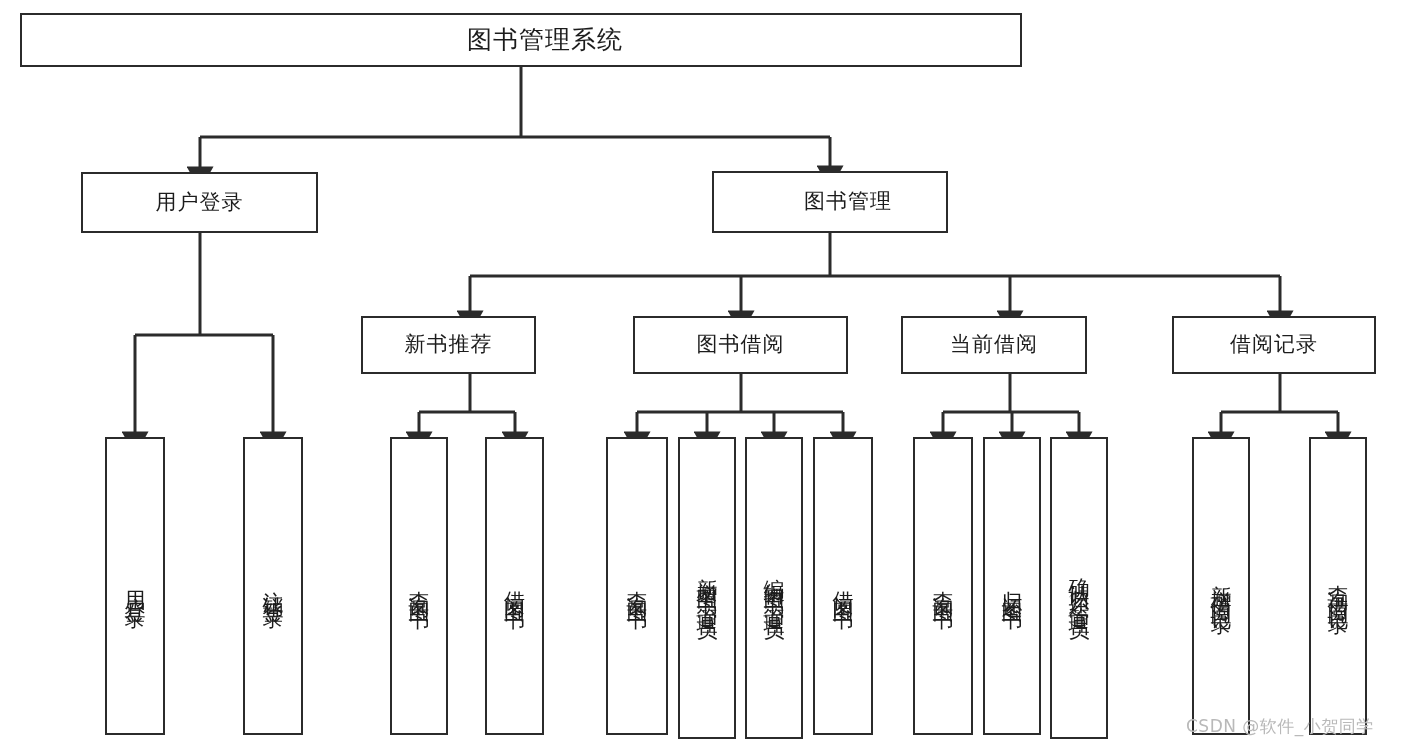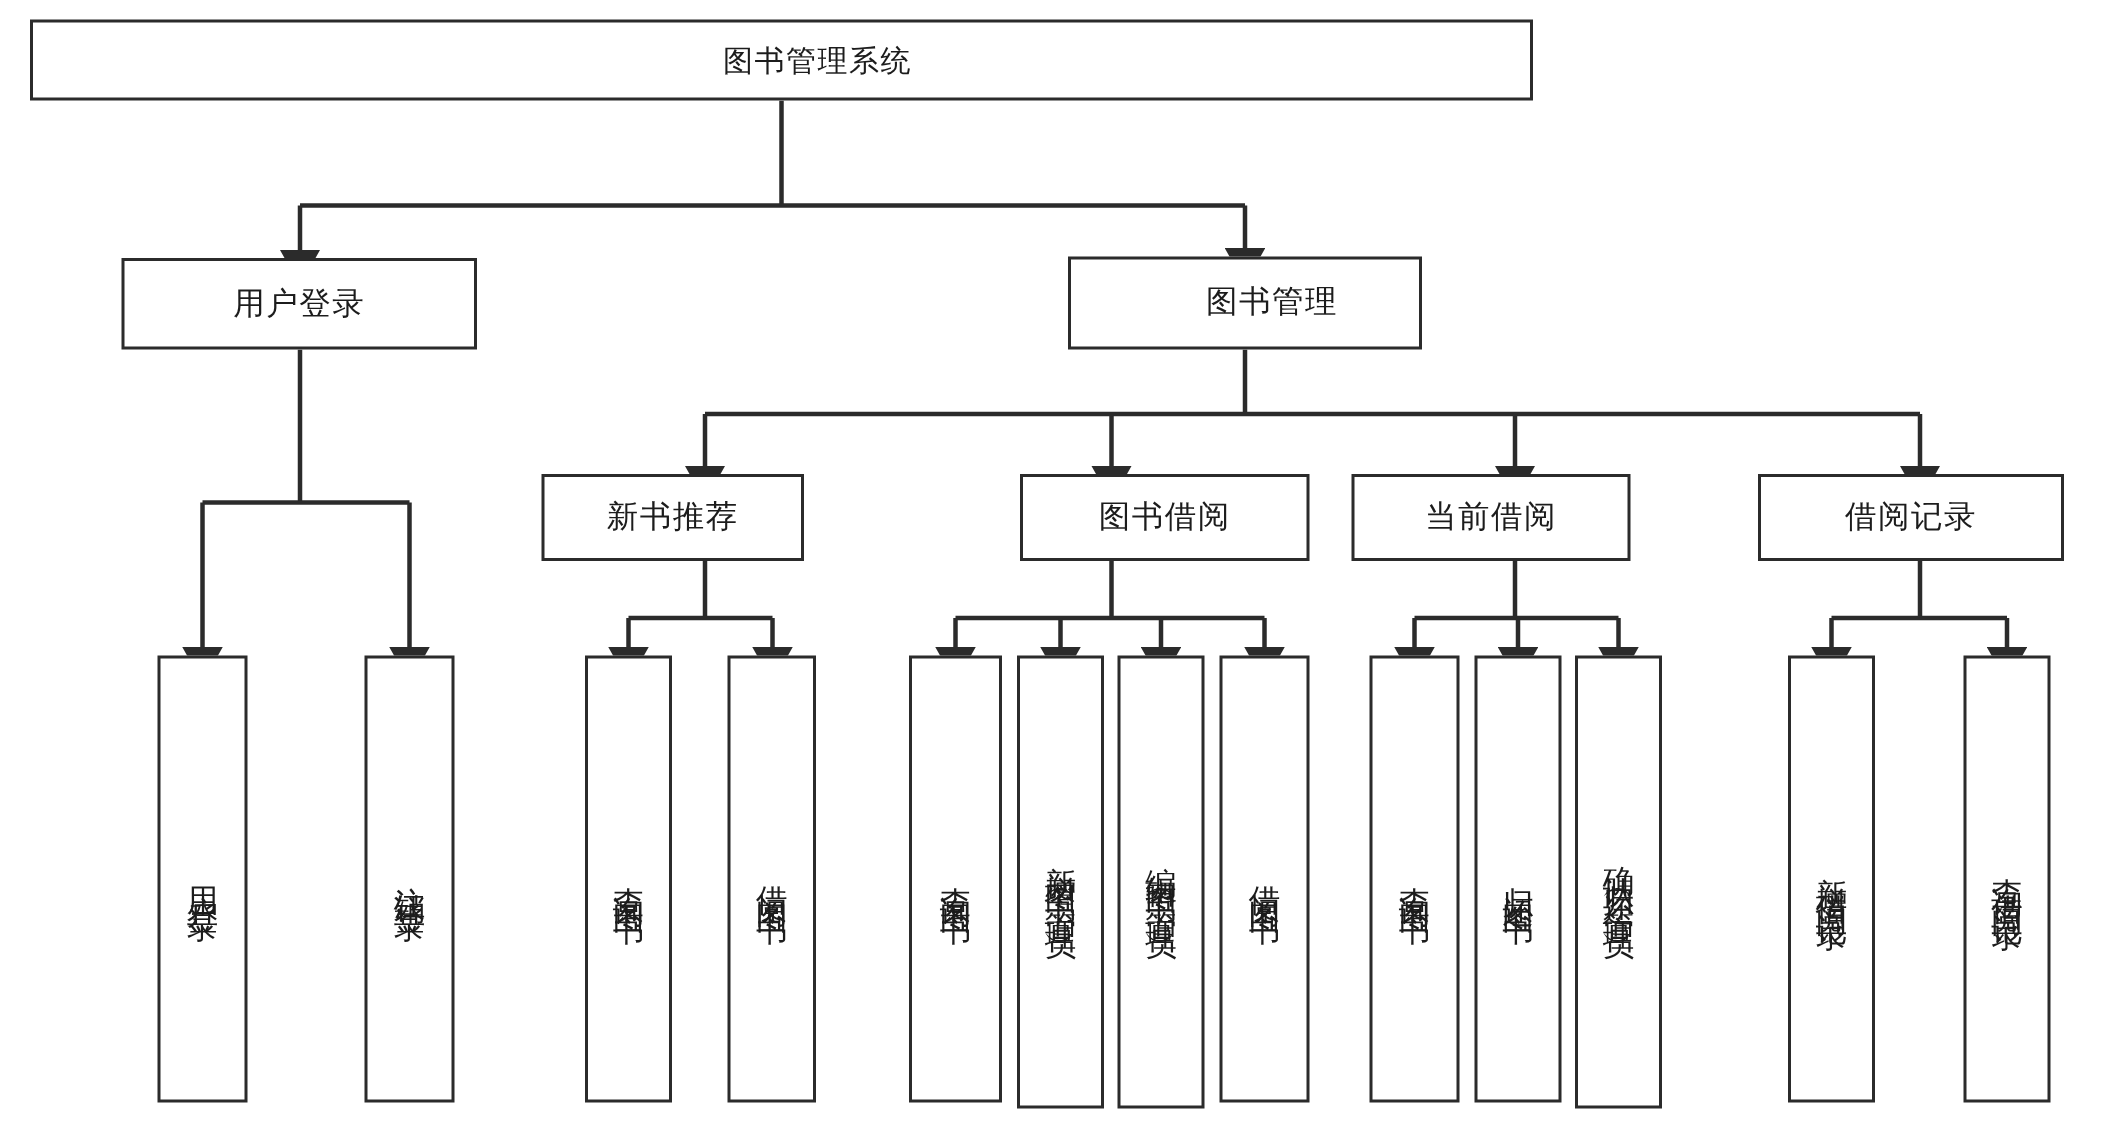--- a/index.html
+++ b/index.html
@@ -35,21 +35,21 @@
     align-items: center;
     justify-content: center;
     color: #1c1c1c;
   }
   .node.horiz {
     font-size: 21px;
     letter-spacing: 1px;
     line-height: 1.2;
   }
   .node.root {
-    font-size: 20px;
+    font-size: 25px;
     padding-left: 48px;
   }
   .node.vert {
     writing-mode: vertical-rl;
     text-orientation: upright;
     font-size: 21px;
     letter-spacing: 6px;
     line-height: 1.15;
     padding: 4px 0;
     align-items: center;
@@ -122,21 +122,21 @@
       </div>
       <div class="node horiz" id="node-user-login" style="left: 81px; top: 172px; width: 237px; height: 61px;">
         <span>用户登录</span>
       </div>
       <div class="node horiz" id="node-book-manage" style="left: 712px; top: 171px; width: 236px; height: 62px; padding-left: 36px;">
         <span>图书管理</span>
       </div>
       <div class="node horiz" id="node-new-book-rec" style="left: 361px; top: 316px; width: 175px; height: 58px;">
         <span>新书推荐</span>
       </div>
-      <div class="node horiz" id="node-book-borrow" style="left: 633px; top: 316px; width: 193px; height: 58px; margin-left: 47px;">
+      <div class="node horiz" id="node-book-borrow" style="left: 633px; top: 316px; width: 215px; height: 58px;">
         <span>图书借阅</span>
       </div>
       <div class="node horiz" id="node-current-borrow" style="left: 901px; top: 316px; width: 186px; height: 58px;">
         <span>当前借阅</span>
       </div>
       <div class="node horiz" id="node-borrow-record" style="left: 1172px; top: 316px; width: 204px; height: 58px;">
         <span>借阅记录</span>
       </div>
       <div class="node vert" id="node-leaf-user-login" style="left: 105px; top: 437px; width: 60px; height: 298px;">
         <span class="vlabel">用户登录</span>
@@ -172,14 +172,15 @@
         <span class="vlabel">确认归还（管理员）</span>
       </div>
       <div class="node vert" id="node-leaf-add-record" style="left: 1192px; top: 437px; width: 58px; height: 298px;">
         <span class="vlabel">新增借阅记录</span>
       </div>
       <div class="node vert" id="node-leaf-query-record" style="left: 1309px; top: 437px; width: 58px; height: 298px;">
         <span class="vlabel">查询借阅记录</span>
       </div>
     </div>
 
+  <div class="watermark" style="left:1186px; top:715px;">CSDN @软件_小贺同学</div>
 
 </div>
 
 </body></html>

